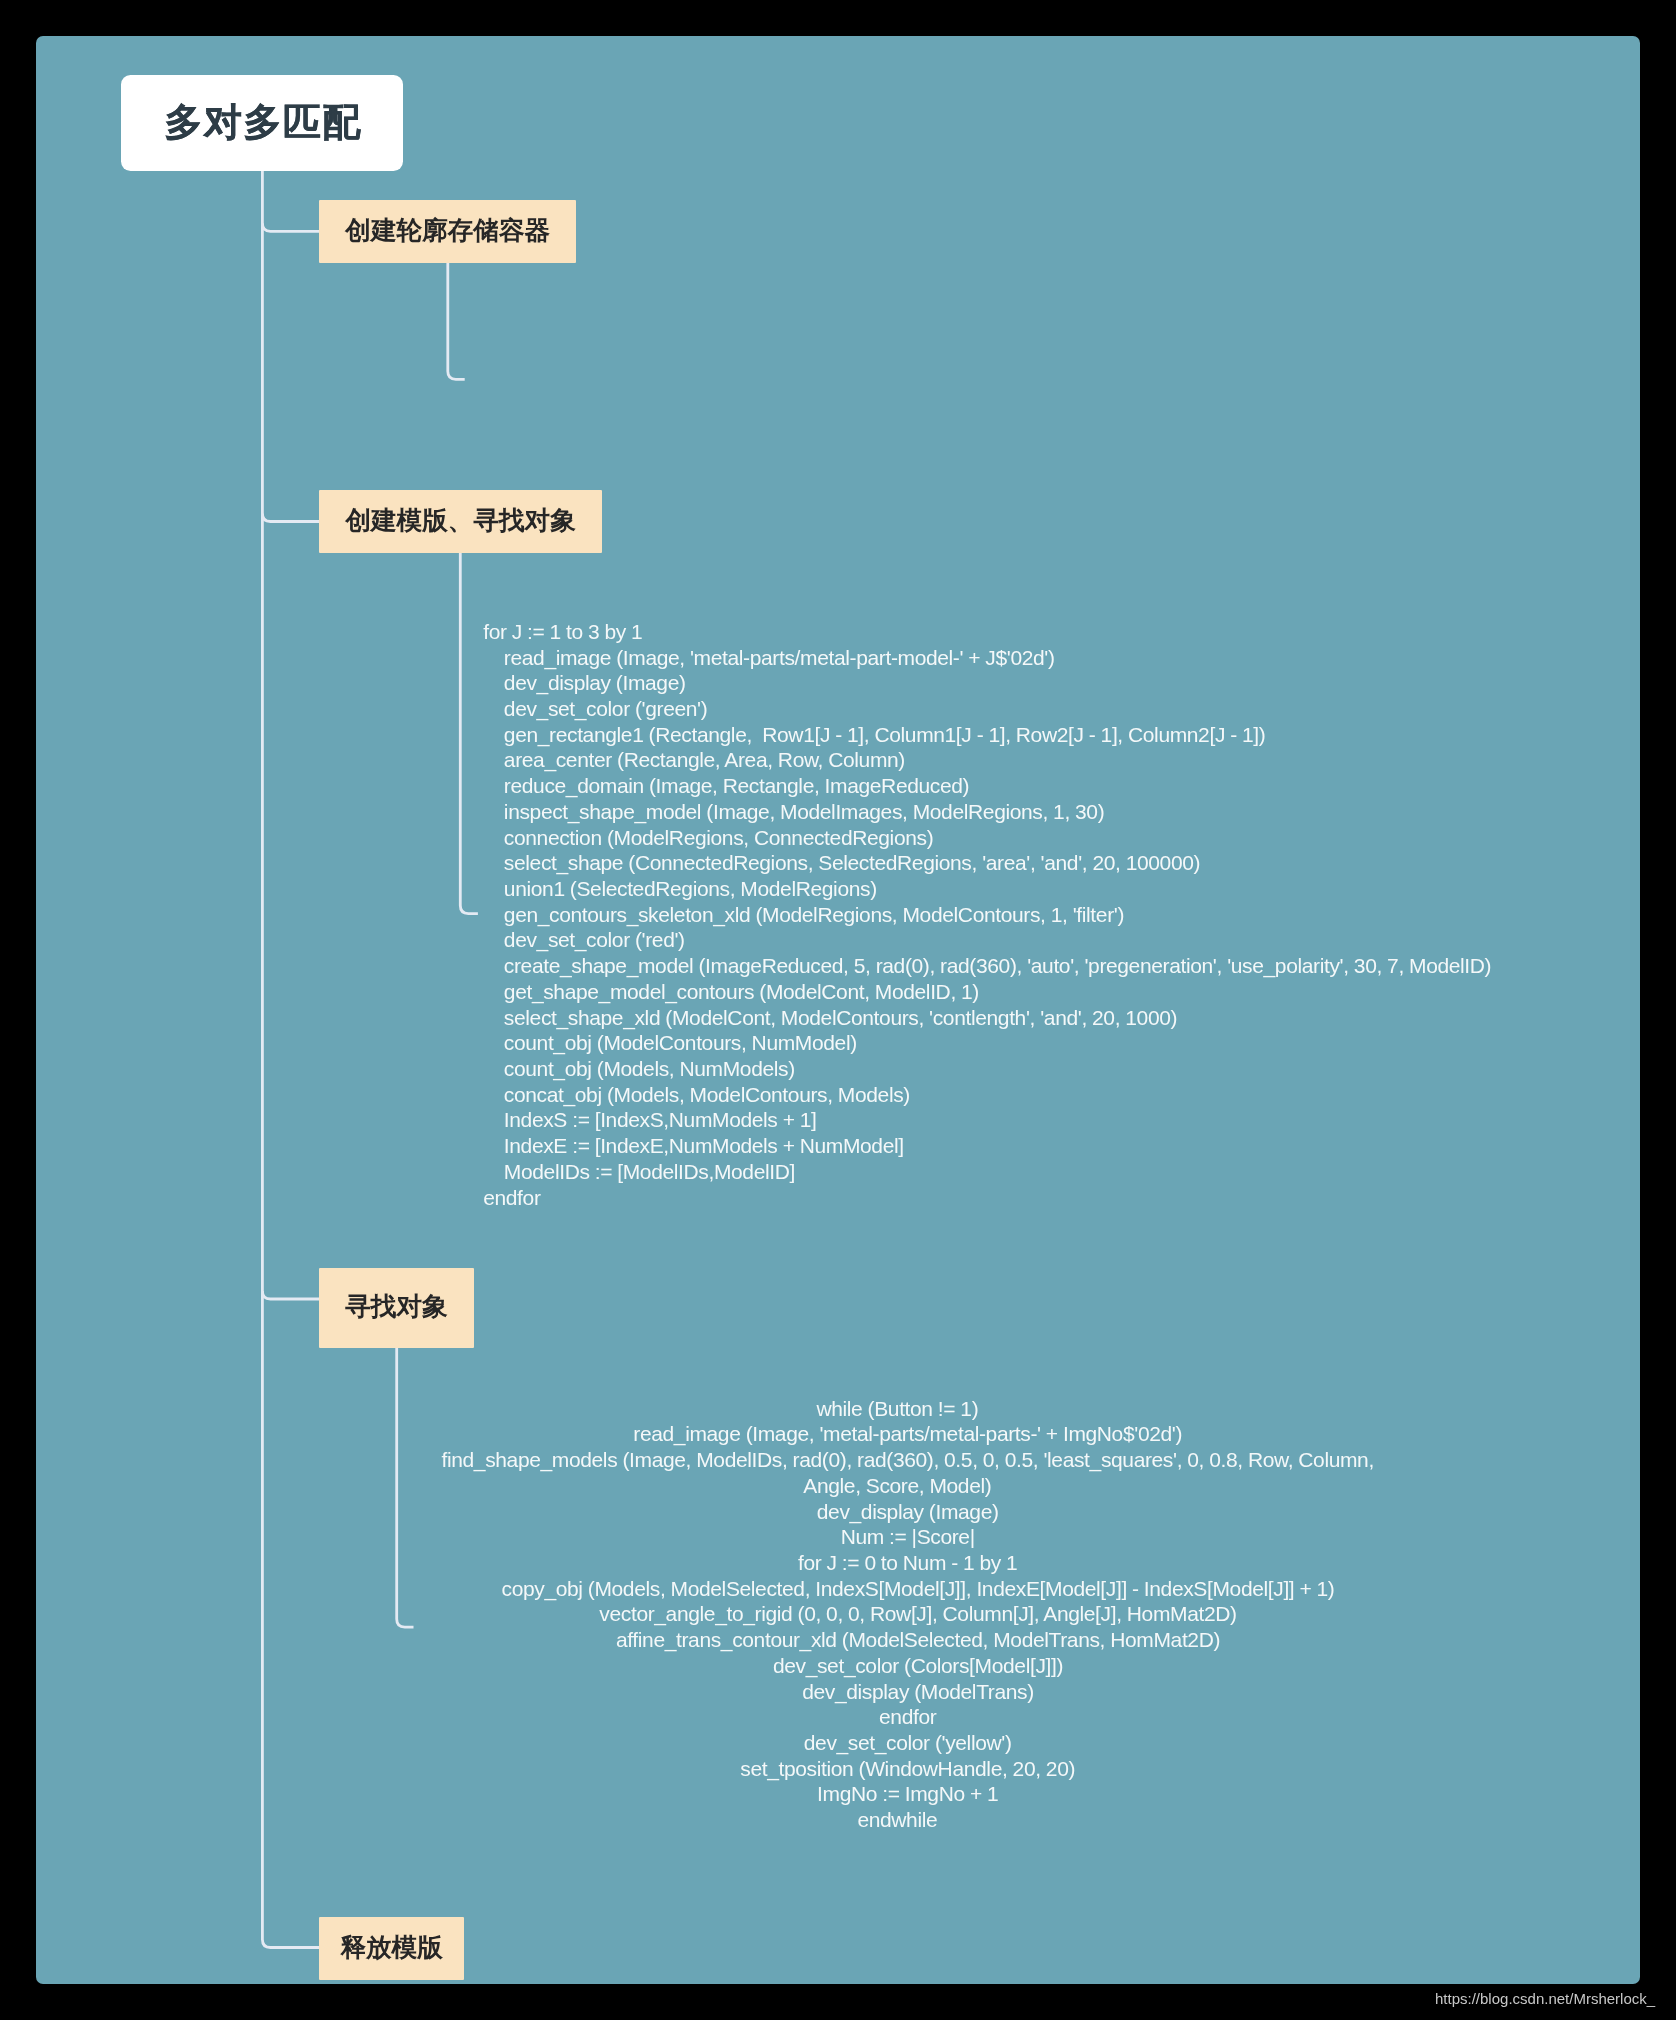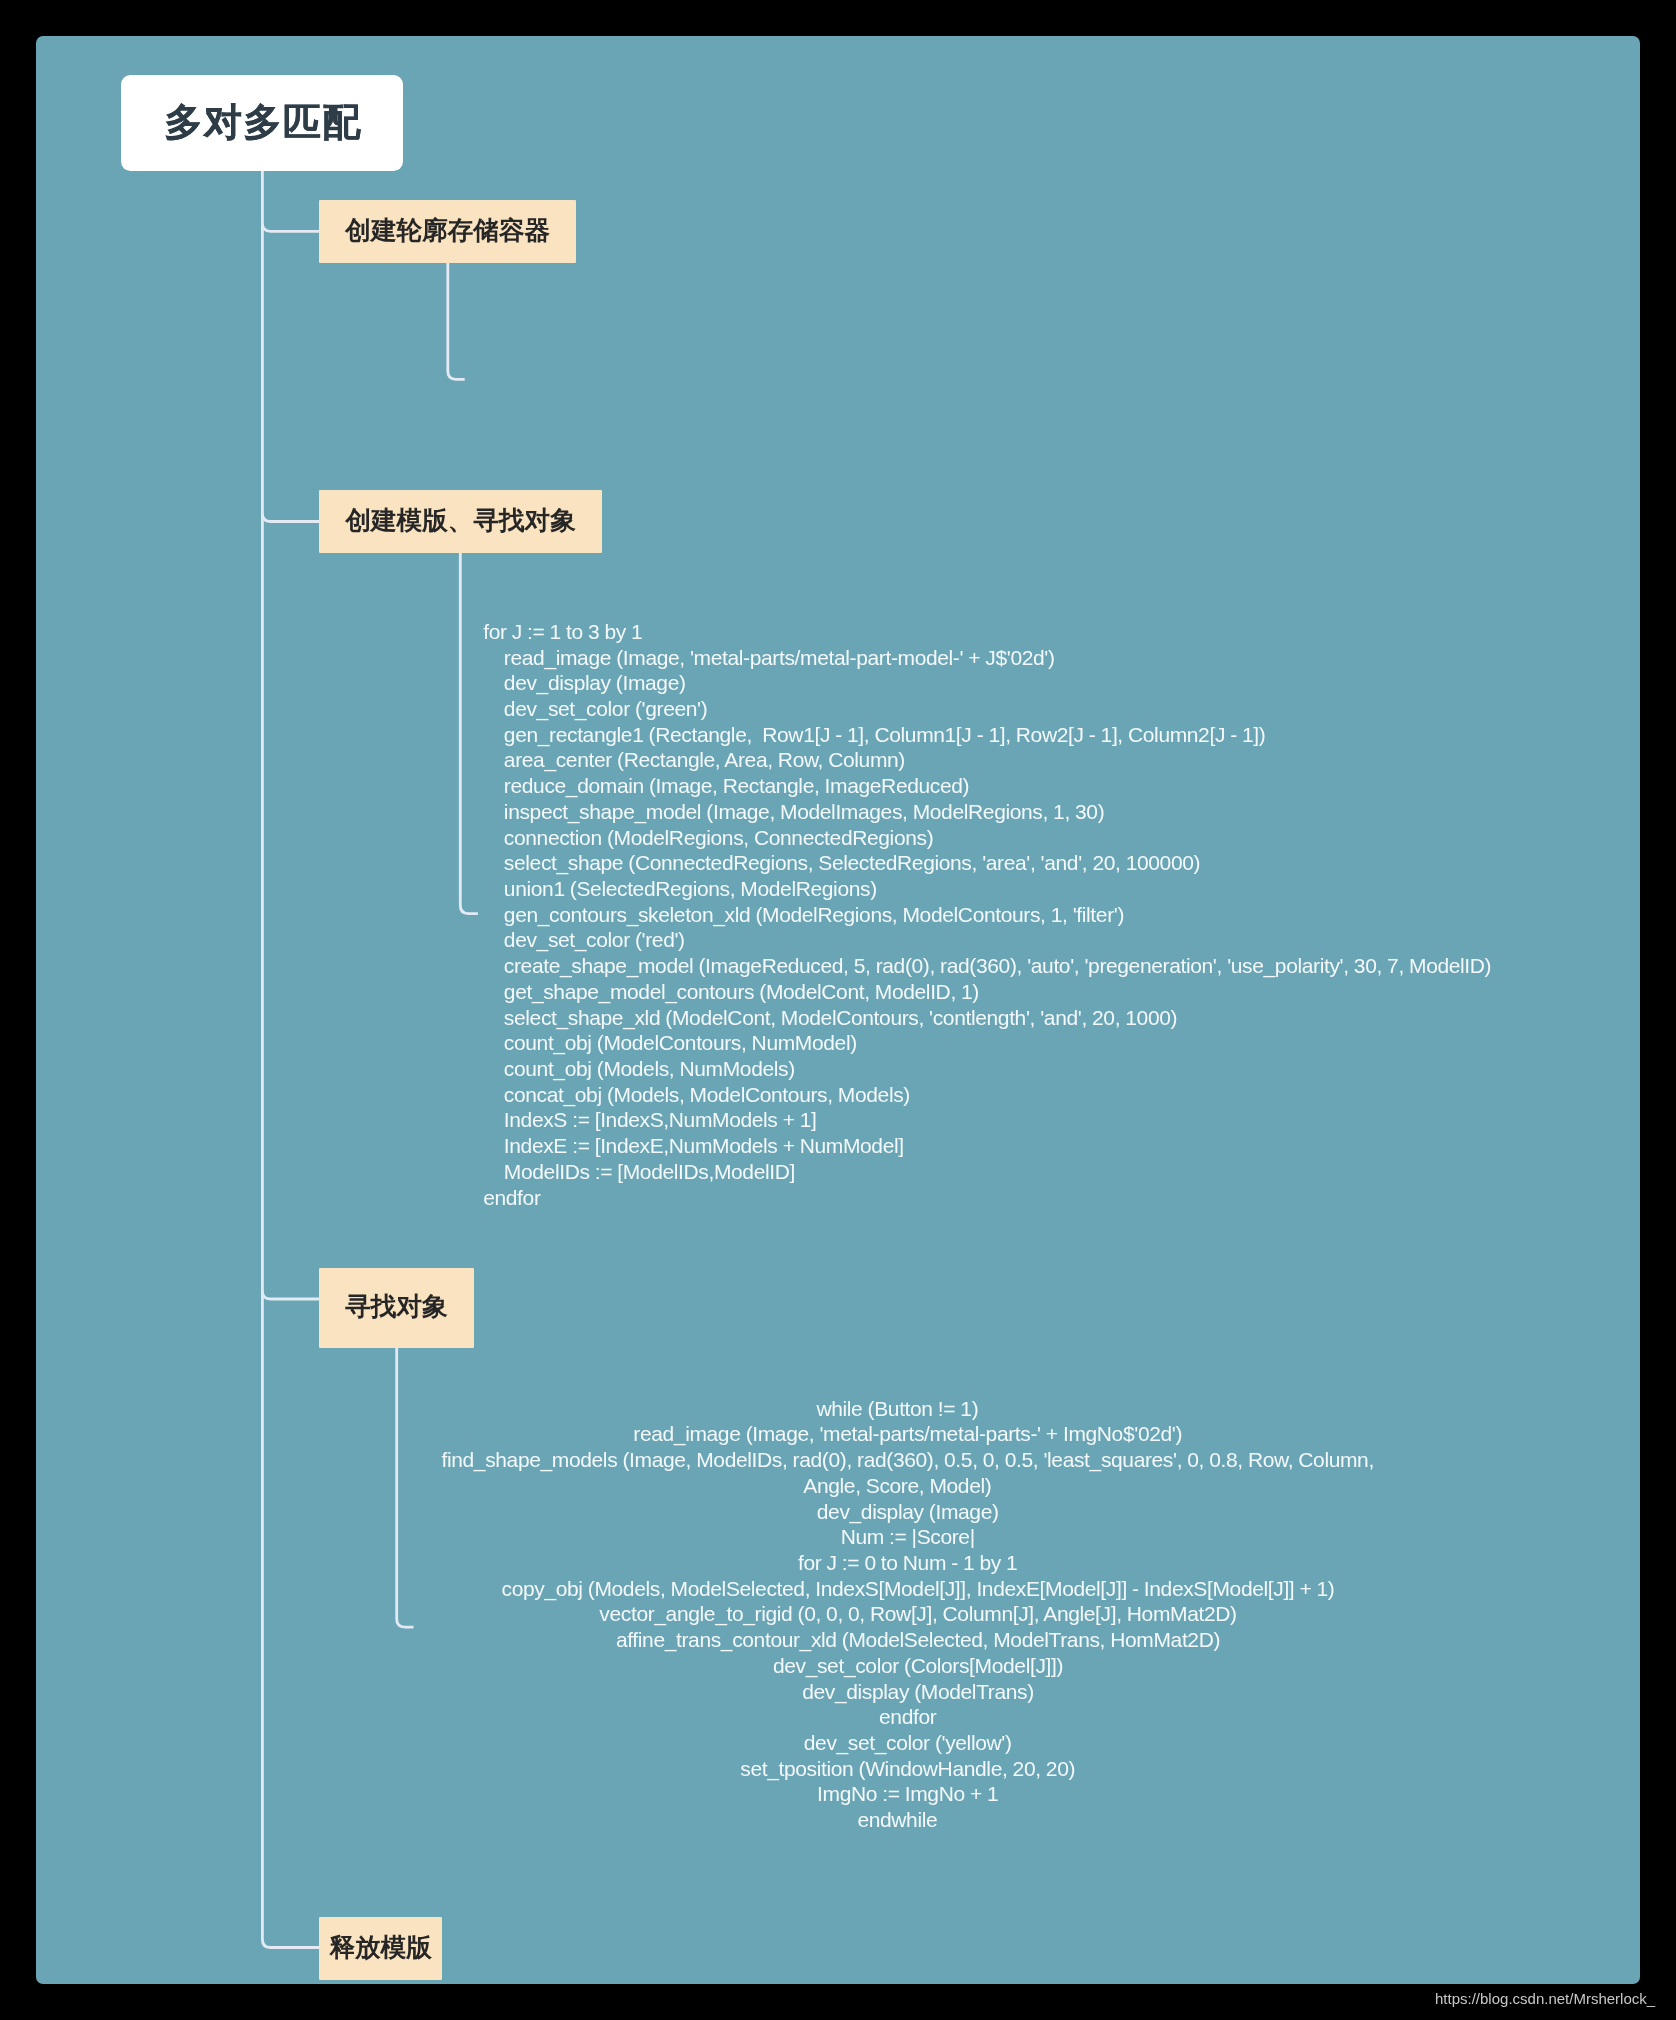--- a/index.html
+++ b/index.html
@@ -54,21 +54,21 @@
   </div>
 
   <div class="node branch" style="left:283.1px;top:454.2px;width:283px;height:62.8px;">
     <span>创建模版、寻找对象</span>
   </div>
 
   <div class="node branch" style="left:283.1px;top:1231.8px;width:154.6px;height:80px;justify-content:center;">
     <span>寻找对象</span>
   </div>
 
-  <div class="node branch" style="left:283.1px;top:1881.2px;width:123px;height:62.8px;">
+  <div class="node branch" style="left:283.1px;top:1881.2px;width:145px;height:62.8px;">
     <span>释放模版</span>
   </div>
 
 
   <div class="code" style="left:447.2px;top:582.8px;">for J := 1 to 3 by 1
     read_image (Image, 'metal-parts/metal-part-model-' + J$'02d')
     dev_display (Image)
     dev_set_color ('green')
     gen_rectangle1 (Rectangle,  Row1[J - 1], Column1[J - 1], Row2[J - 1], Column2[J - 1])
     area_center (Rectangle, Area, Row, Column)

